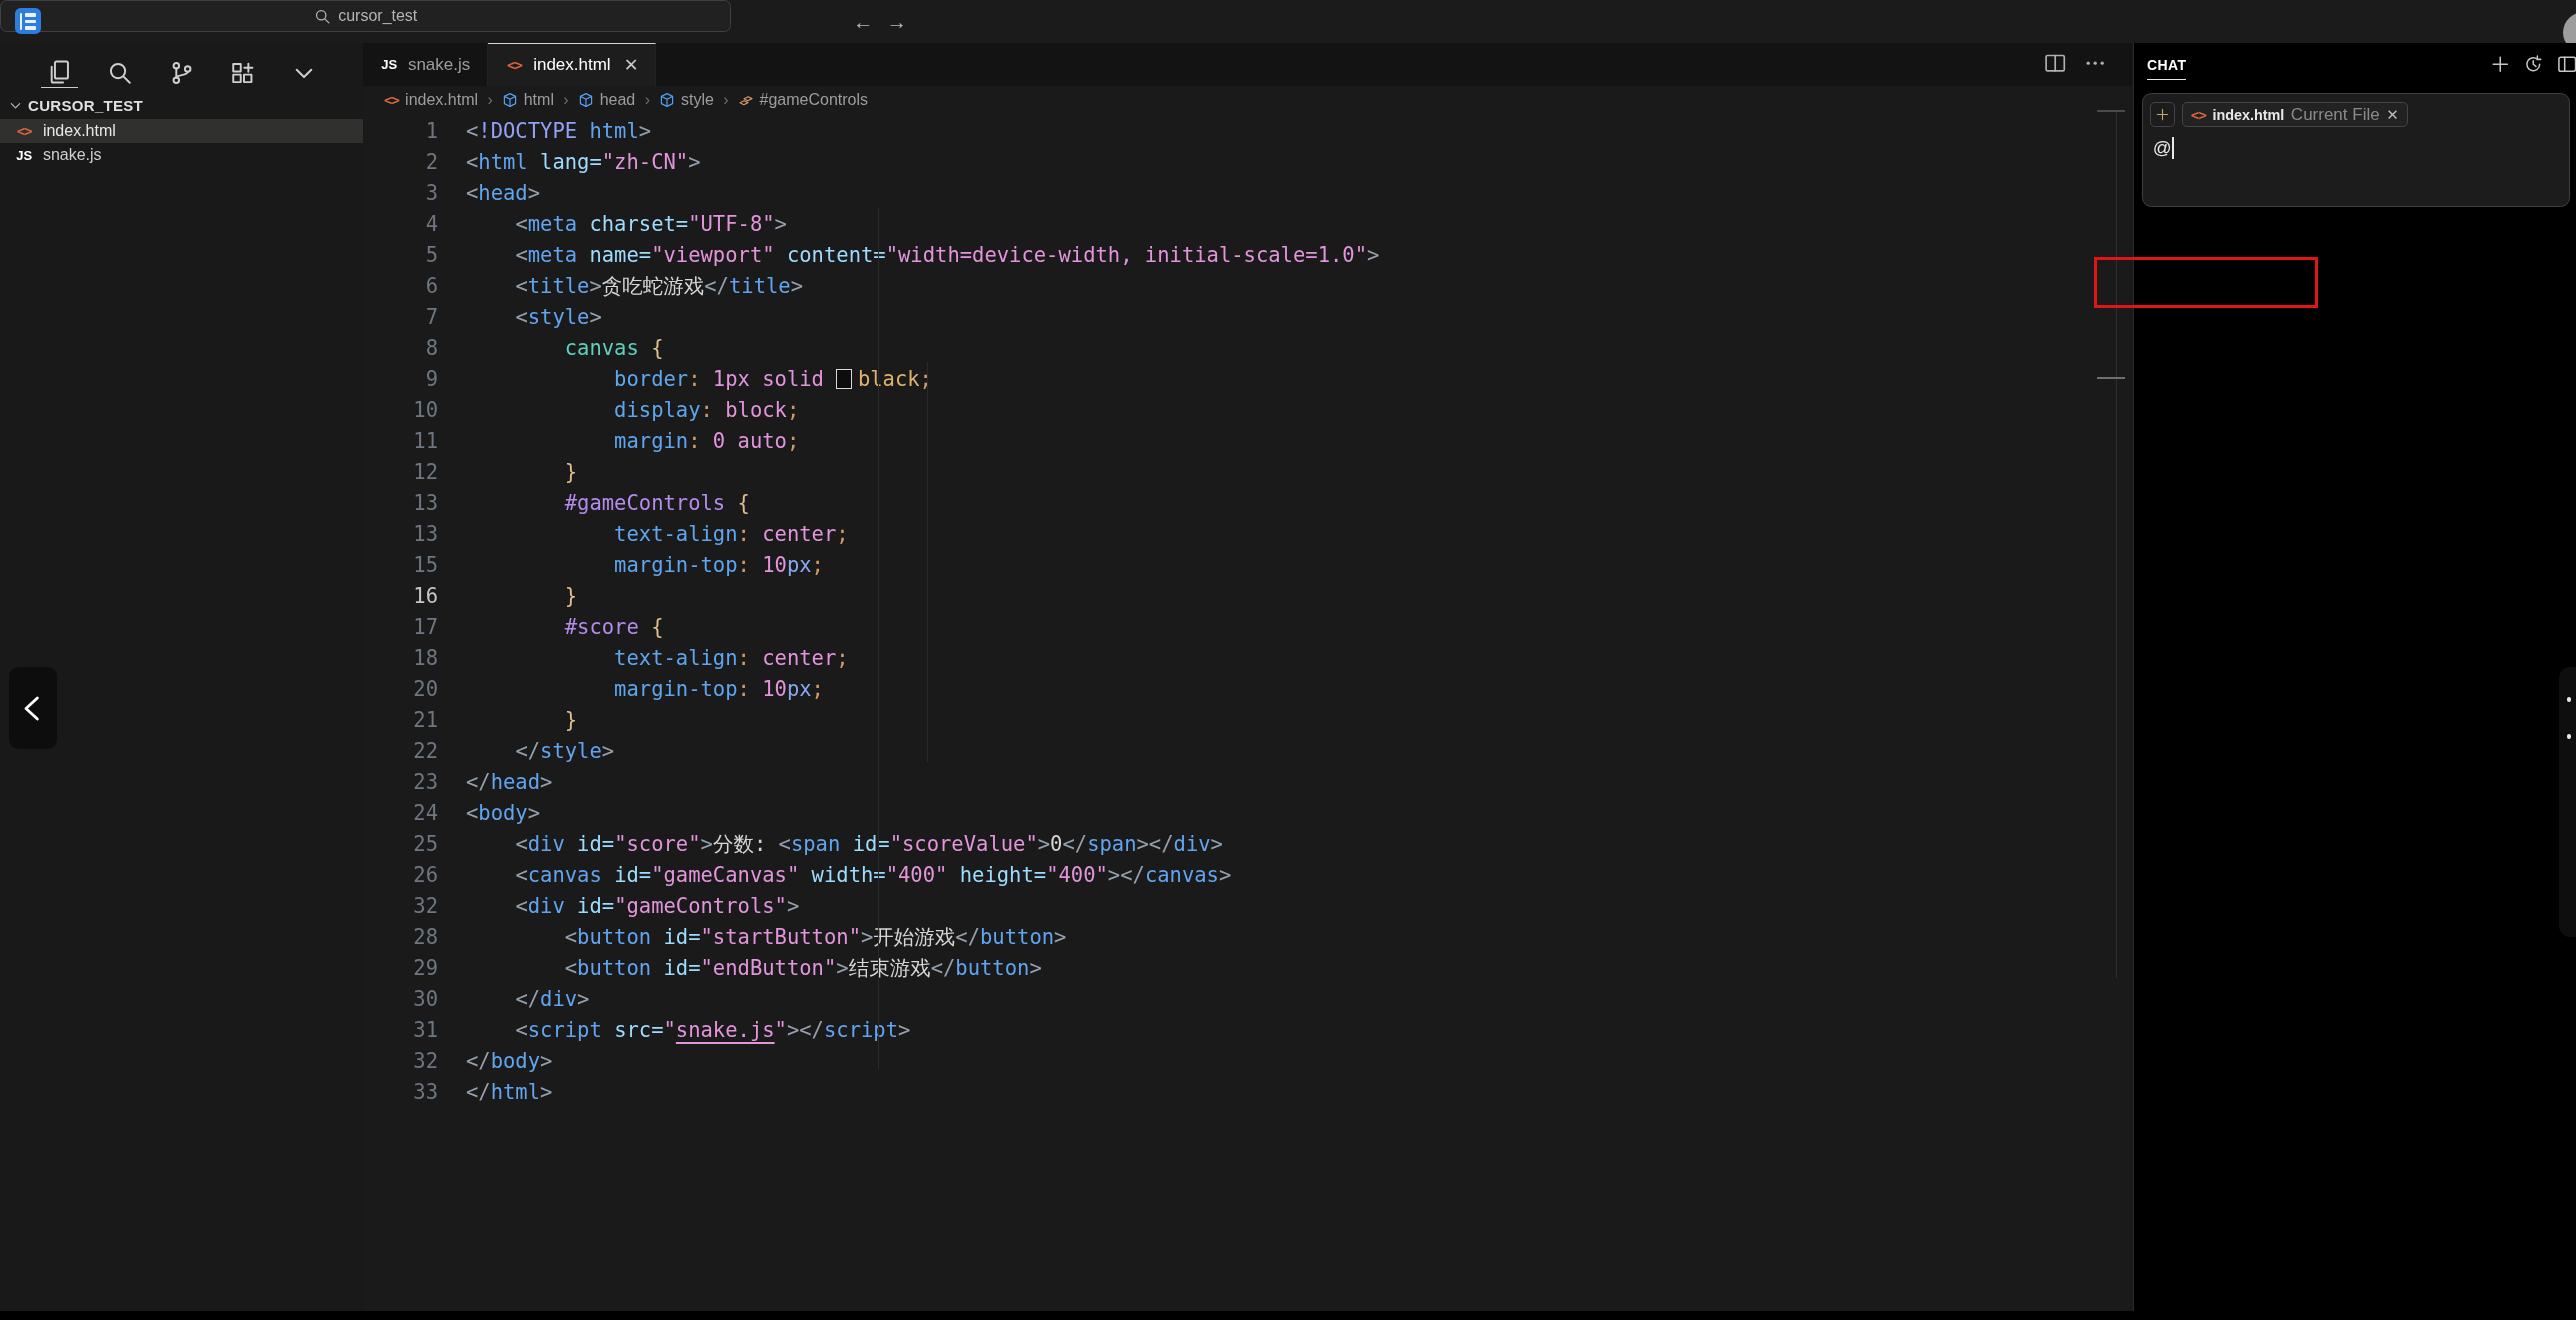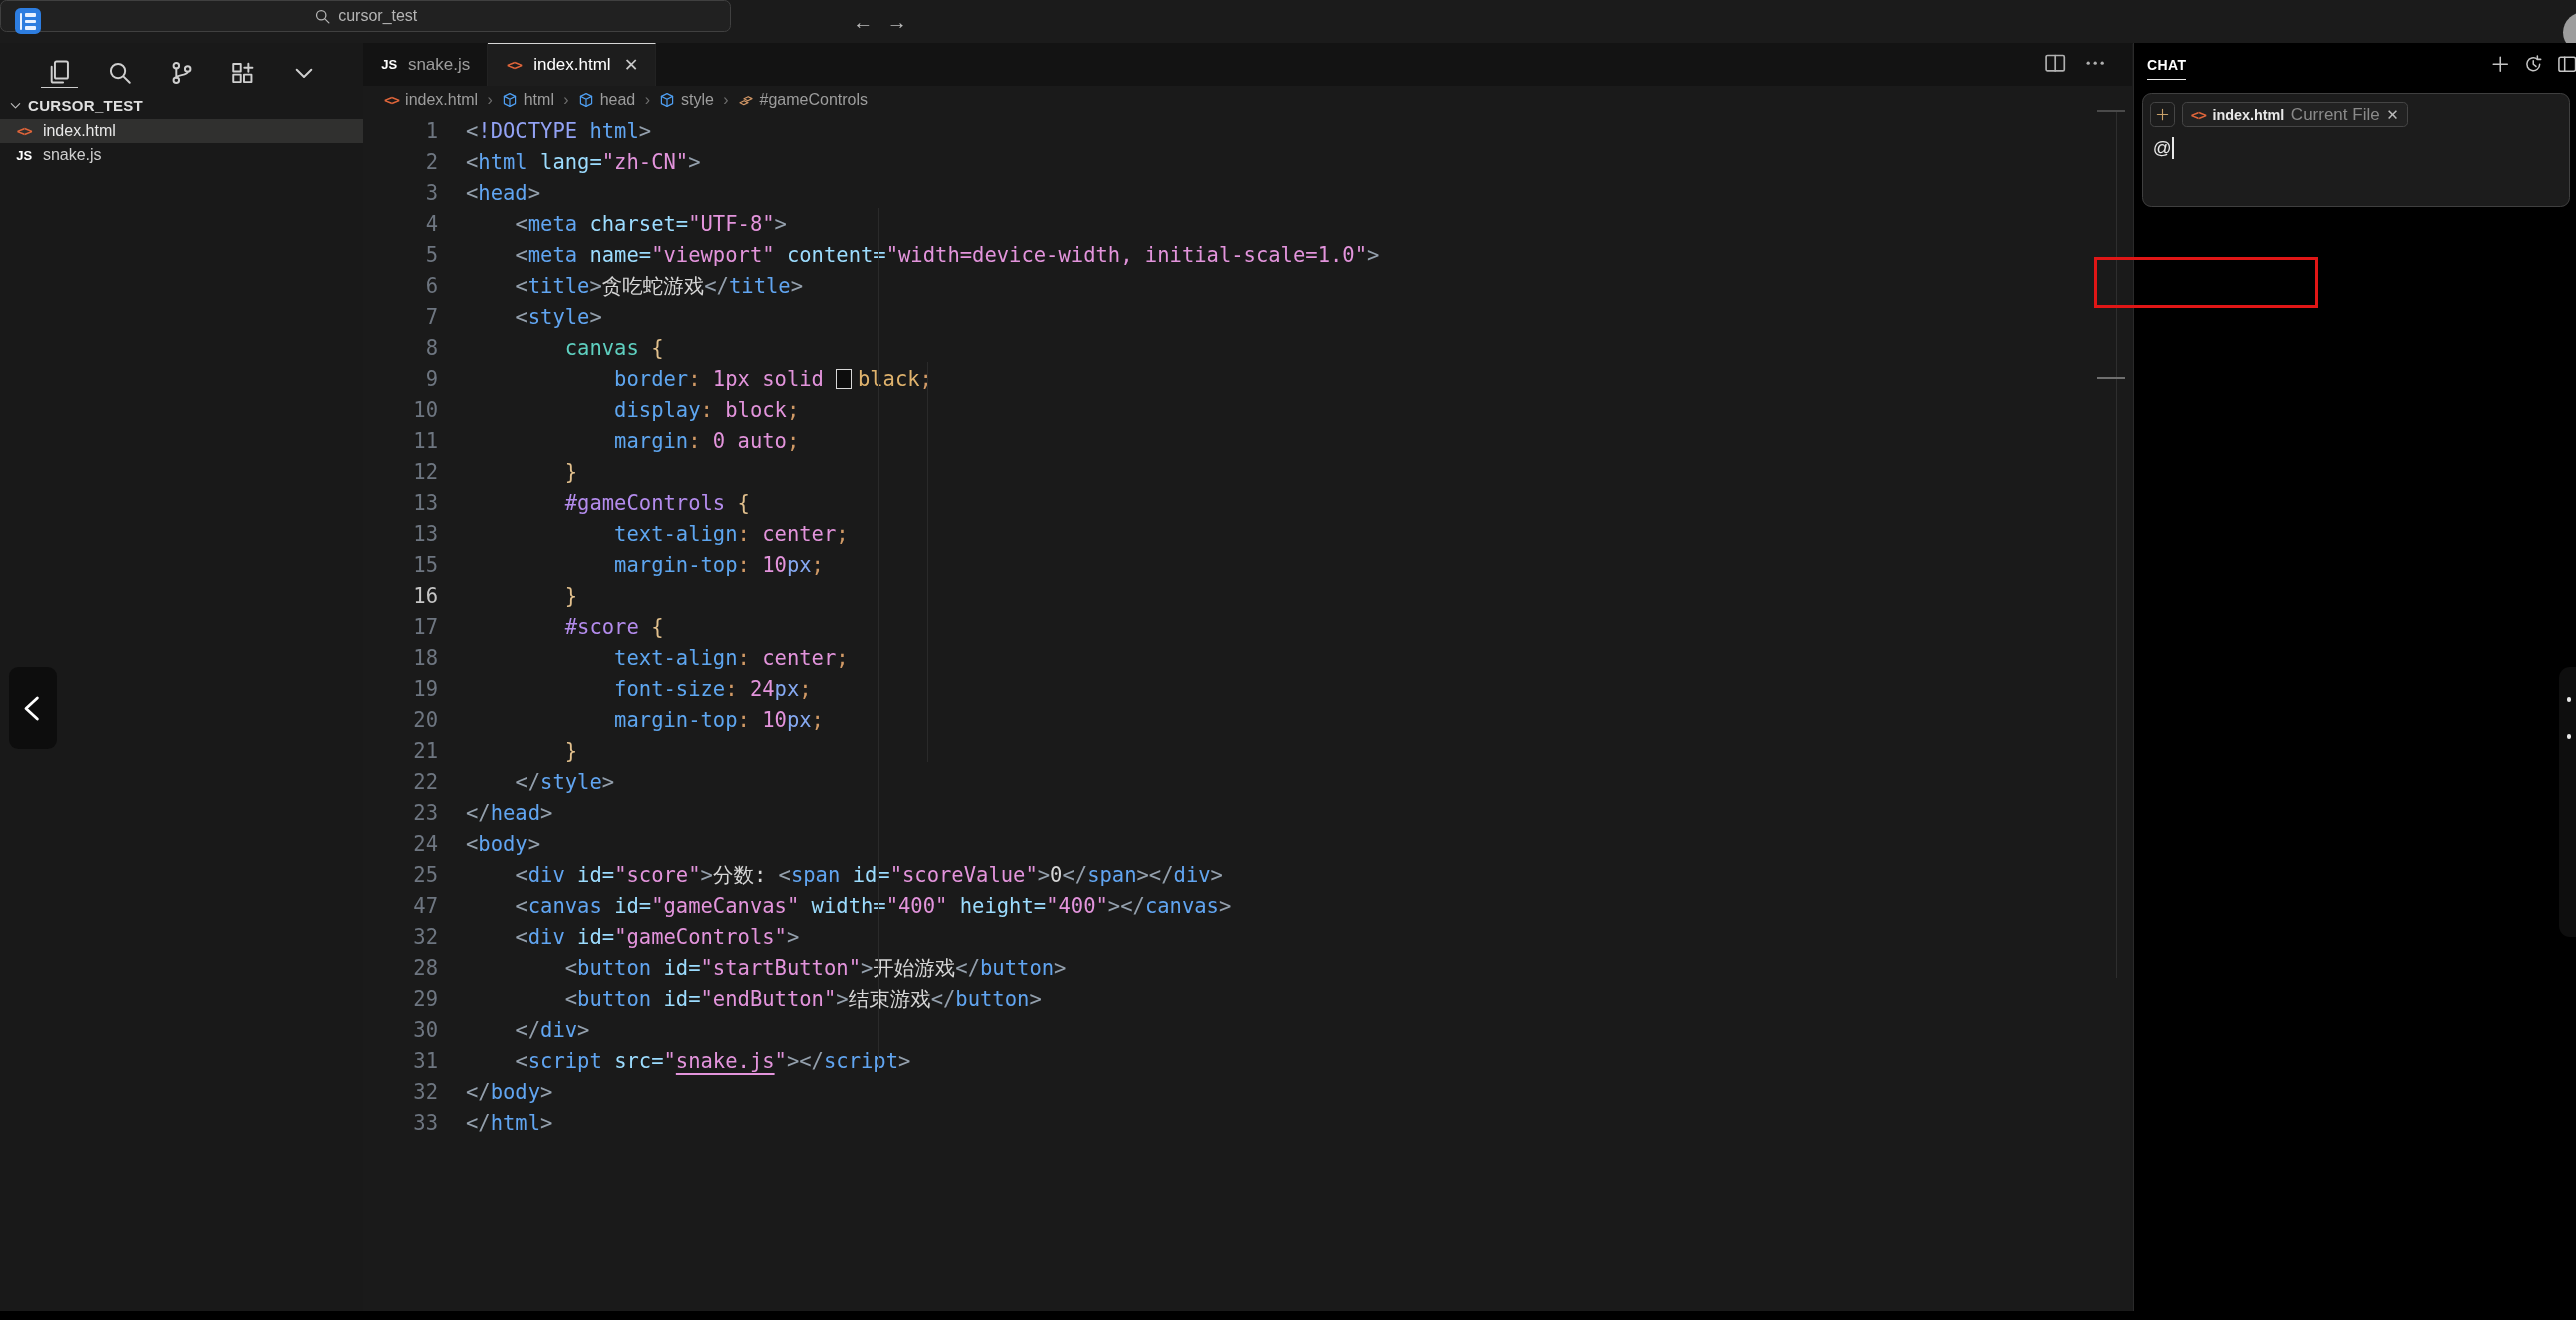--- a/index.html
+++ b/index.html
@@ -331,35 +331,33 @@
             <span class="ln">13</span>
             <span class="lc"><span class="tk-n">            </span><span class="tk-r">text-align</span><span class="tk-c">:</span><span class="tk-n"> </span><span class="tk-v">center</span><span class="tk-m">;</span></span></div><div class="cl ">
             <span class="ln">15</span>
             <span class="lc"><span class="tk-n">            </span><span class="tk-r">margin-top</span><span class="tk-c">:</span><span class="tk-n"> </span><span class="tk-v">10</span><span class="tk-u">px</span><span class="tk-m">;</span></span></div><div class="cl cur">
             <span class="ln">16</span>
             <span class="lc"><span class="tk-n">        </span><span class="tk-b">}</span></span></div><div class="cl ">
             <span class="ln">17</span>
             <span class="lc"><span class="tk-n">        </span><span class="tk-d">#score</span><span class="tk-n"> </span><span class="tk-b">{</span></span></div><div class="cl ">
             <span class="ln">18</span>
             <span class="lc"><span class="tk-n">            </span><span class="tk-r">text-align</span><span class="tk-c">:</span><span class="tk-n"> </span><span class="tk-v">center</span><span class="tk-m">;</span></span></div><div class="cl ">
-            <span class="ln">19</span>
-            <span class="lc"><span class="tk-n">            </span><span class="tk-r">font-size</span><span class="tk-c">:</span><span class="tk-n"> </span><span class="tk-v">24</span><span class="tk-u">px</span><span class="tk-m">;</span></span></div><div class="cl ">
             <span class="ln">20</span>
             <span class="lc"><span class="tk-n">            </span><span class="tk-r">margin-top</span><span class="tk-c">:</span><span class="tk-n"> </span><span class="tk-v">10</span><span class="tk-u">px</span><span class="tk-m">;</span></span></div><div class="cl ">
             <span class="ln">21</span>
             <span class="lc"><span class="tk-n">        </span><span class="tk-b">}</span></span></div><div class="cl ">
             <span class="ln">22</span>
             <span class="lc"><span class="tk-n">    </span><span class="tk-p">&lt;/</span><span class="tk-g">style</span><span class="tk-p">&gt;</span></span></div><div class="cl ">
             <span class="ln">23</span>
             <span class="lc"><span class="tk-p">&lt;/</span><span class="tk-g">head</span><span class="tk-p">&gt;</span></span></div><div class="cl ">
             <span class="ln">24</span>
             <span class="lc"><span class="tk-p">&lt;</span><span class="tk-g">body</span><span class="tk-p">&gt;</span></span></div><div class="cl ">
             <span class="ln">25</span>
             <span class="lc"><span class="tk-n">    </span><span class="tk-p">&lt;</span><span class="tk-g">div</span><span class="tk-n"> </span><span class="tk-a">id=</span><span class="tk-s">"score"</span><span class="tk-p">&gt;</span><span class="tk-t">分数: </span><span class="tk-p">&lt;</span><span class="tk-g">span</span><span class="tk-n"> </span><span class="tk-a">id=</span><span class="tk-s">"scoreValue"</span><span class="tk-p">&gt;</span><span class="tk-t">0</span><span class="tk-p">&lt;/</span><span class="tk-g">span</span><span class="tk-p">&gt;&lt;/</span><span class="tk-g">div</span><span class="tk-p">&gt;</span></span></div><div class="cl ">
-            <span class="ln">47</span>
+            <span class="ln">26</span>
             <span class="lc"><span class="tk-n">    </span><span class="tk-p">&lt;</span><span class="tk-g">canvas</span><span class="tk-n"> </span><span class="tk-a">id=</span><span class="tk-s">"gameCanvas"</span><span class="tk-n"> </span><span class="tk-a">width=</span><span class="tk-s">"400"</span><span class="tk-n"> </span><span class="tk-a">height=</span><span class="tk-s">"400"</span><span class="tk-p">&gt;&lt;/</span><span class="tk-g">canvas</span><span class="tk-p">&gt;</span></span></div><div class="cl ">
             <span class="ln">32</span>
             <span class="lc"><span class="tk-n">    </span><span class="tk-p">&lt;</span><span class="tk-g">div</span><span class="tk-n"> </span><span class="tk-a">id=</span><span class="tk-s">"gameControls"</span><span class="tk-p">&gt;</span></span></div><div class="cl ">
             <span class="ln">28</span>
             <span class="lc"><span class="tk-n">        </span><span class="tk-p">&lt;</span><span class="tk-g">button</span><span class="tk-n"> </span><span class="tk-a">id=</span><span class="tk-s">"startButton"</span><span class="tk-p">&gt;</span><span class="tk-t">开始游戏</span><span class="tk-p">&lt;/</span><span class="tk-g">button</span><span class="tk-p">&gt;</span></span></div><div class="cl ">
             <span class="ln">29</span>
             <span class="lc"><span class="tk-n">        </span><span class="tk-p">&lt;</span><span class="tk-g">button</span><span class="tk-n"> </span><span class="tk-a">id=</span><span class="tk-s">"endButton"</span><span class="tk-p">&gt;</span><span class="tk-t">结束游戏</span><span class="tk-p">&lt;/</span><span class="tk-g">button</span><span class="tk-p">&gt;</span></span></div><div class="cl ">
             <span class="ln">30</span>
             <span class="lc"><span class="tk-n">    </span><span class="tk-p">&lt;/</span><span class="tk-g">div</span><span class="tk-p">&gt;</span></span></div><div class="cl ">
             <span class="ln">31</span>

